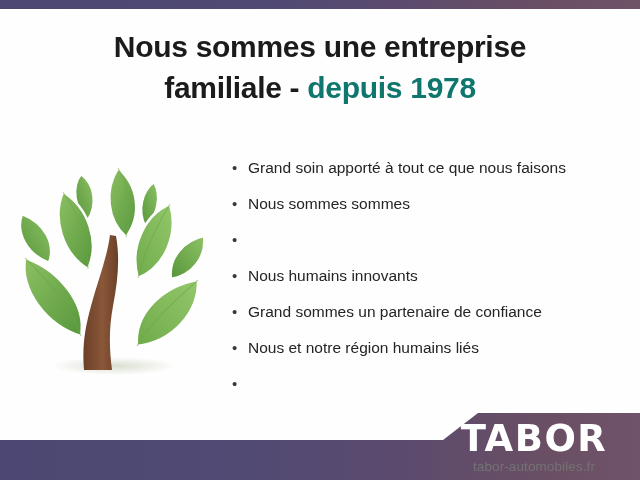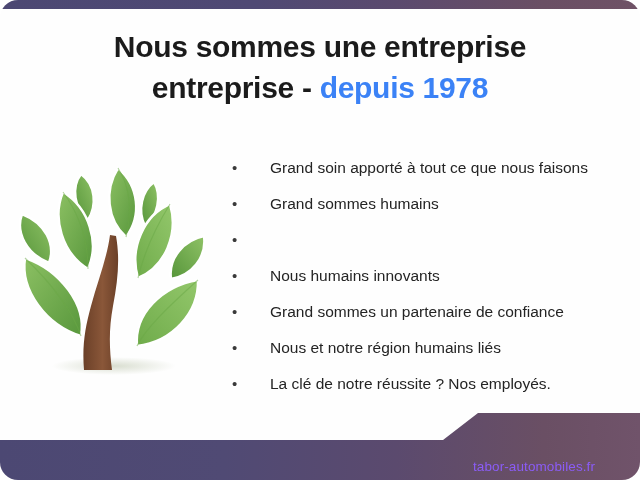--- a/index.html
+++ b/index.html
@@ -15,21 +15,20 @@
     font-family: "Liberation Sans", sans-serif;
     -webkit-font-smoothing: antialiased;
   }
 
   .slide {
     position: relative;
     width: 640px;
     height: 480px;
     background: #fefefe;
     overflow: hidden;
-    border-radius: 18px;
   }
 
   
   .top-strip {
     position: absolute;
     left: 0;
     top: 0;
     width: 640px;
     height: 9px;
     background: linear-gradient(90deg, #4c4873 0%, #4f4974 40%, #5b4a6e 62%, #6a4f64 85%, #6f5266 100%);
@@ -48,21 +47,21 @@
     letter-spacing: -0.3px;
     color: #1b1b1b;
     padding: 0 28px;
     box-sizing: border-box;
   }
   .headline .line {
     display: block;
     white-space: nowrap;
   }
   .headline .accent {
-    color: #3b82f6;
+    color: #0f766e;
   }
   .headline .dash {
     color: #1b1b1b;
   }
 
   
   .tree-art {
     position: absolute;
     left: 8px;
     top: 140px;
@@ -98,21 +97,20 @@
   .bullet-dot {
     position: absolute;
     left: 4px;
     top: 0;
     line-height: 36px;
     font-size: 15px;
     color: #3a3a3a;
   }
   .bullet-text {
     display: inline;
-    margin-left: 22px;
   }
 
   
   .footer-band {
     position: absolute;
     left: 0;
     bottom: 0;
     width: 640px;
     height: 80px;
   }
@@ -137,35 +135,35 @@
     letter-spacing: 1.5px;
     color: #ffffff;
     line-height: 1.02;
     text-align: center;
     font-family: "DejaVu Sans", sans-serif;
   }
   .logo-url {
     display: block;
     margin-top: 1px;
     font-size: 13.5px;
-    color: #8b5cf6;
+    color: #737373;
     letter-spacing: 0.1px;
     text-align: center;
   }
 </style>
 </head>
 <body>
 
 <div class="slide">
 
   <div class="top-strip"></div>
 
   <div class="headline">
     <span class="line">Nous sommes une entreprise</span>
-    <span class="line"><span class="dash">entreprise  - </span><span class="accent">depuis 1978</span></span>
+    <span class="line"><span class="dash">familiale  - </span><span class="accent">depuis 1978</span></span>
   </div>
 
   <div class="tree-art">
     <svg viewBox="0 0 210 250" xmlns="http://www.w3.org/2000/svg">
       <defs>
         <linearGradient id="leafA" x1="0" y1="0" x2="1" y2="1">
           <stop offset="0%" stop-color="#8cc063"></stop>
           <stop offset="100%" stop-color="#58973c"></stop>
         </linearGradient>
         <linearGradient id="leafB" x1="1" y1="0" x2="0" y2="1">
@@ -235,55 +233,55 @@
     </svg>
   </div>
 
   <ul class="bullets">
     <li class="bullet-item">
       <span class="bullet-dot">•</span>
       <span class="bullet-text">Grand soin apporté à tout ce que nous faisons</span>
     </li>
     <li class="bullet-item">
       <span class="bullet-dot">•</span>
-      <span class="bullet-text">Grand sommes humains</span>
+      <span class="bullet-text">Nous sommes sommes</span>
     </li>
     <li class="bullet-item">
       <span class="bullet-dot">•</span>
     </li>
     <li class="bullet-item">
       <span class="bullet-dot">•</span>
       <span class="bullet-text">Nous humains innovants</span>
     </li>
     <li class="bullet-item">
       <span class="bullet-dot">•</span>
       <span class="bullet-text">Grand sommes un partenaire de confiance</span>
     </li>
     <li class="bullet-item">
       <span class="bullet-dot">•</span>
       <span class="bullet-text">Nous et notre région humains liés</span>
     </li>
     <li class="bullet-item">
       <span class="bullet-dot">•</span>
-      <span class="bullet-text">La clé de notre réussite ? Nos employés.</span>
     </li>
   </ul>
 
   <div class="footer-band">
     <svg viewBox="0 0 640 80" xmlns="http://www.w3.org/2000/svg" preserveAspectRatio="none">
       <defs>
         <linearGradient id="footG" x1="0" y1="0" x2="1" y2="0">
           <stop offset="0%" stop-color="#4c4873"></stop>
           <stop offset="35%" stop-color="#504a74"></stop>
           <stop offset="62%" stop-color="#5b4a6e"></stop>
           <stop offset="85%" stop-color="#6a4f64"></stop>
           <stop offset="100%" stop-color="#70536a"></stop>
         </linearGradient>
       </defs>
       <path d="M0 40 L 443 40 L 478 13 L 640 13 L 640 80 L 0 80 Z" fill="url(#footG)"></path>
     </svg>
 
     <div class="logo-block">
+      <span class="logo-wordmark">TABOR</span>
       <span class="logo-url">tabor-automobiles.fr</span>
     </div>
   </div>
 
 </div>
 
 </body></html>

